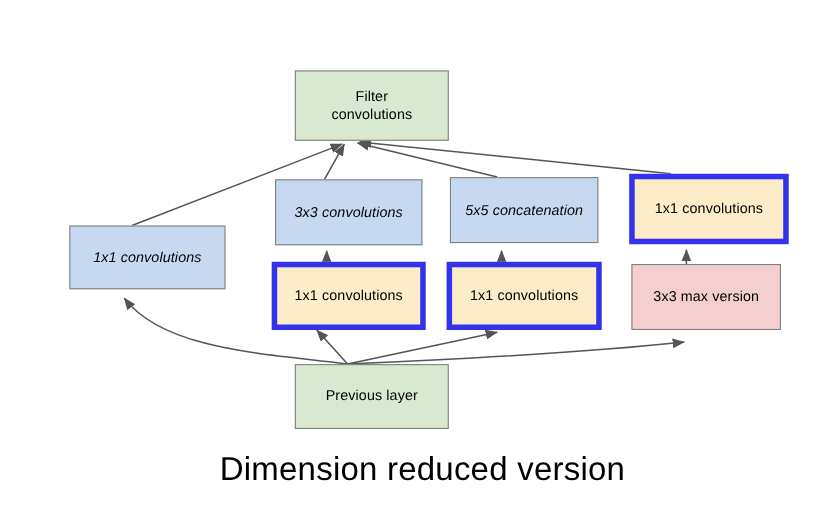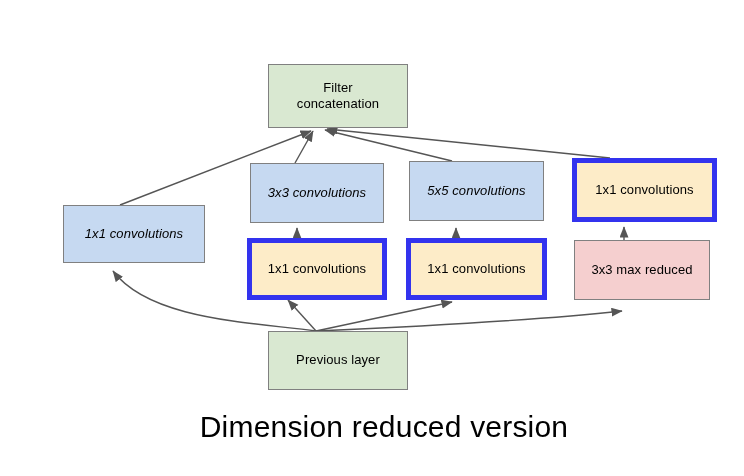--- a/index.html
+++ b/index.html
@@ -84,50 +84,50 @@
 
     <path d="M120,205 L311,131" fill="none" stroke="#555555" stroke-width="1.4" marker-end="url(#arrowhead)"></path>
     <path d="M295,163 L313,131" fill="none" stroke="#555555" stroke-width="1.4" marker-end="url(#arrowhead)"></path>
     <path d="M452,161 L325,130" fill="none" stroke="#555555" stroke-width="1.4" marker-end="url(#arrowhead)"></path>
     <path d="M610,158 L327,129" fill="none" stroke="#555555" stroke-width="1.4" marker-end="url(#arrowhead)"></path>
   </svg>
 
   <div class="node node-plain green" style="left:248px; top:64px; width:140px; height:64px;">
     <div>
       <span>Filter</span><br>
-      <span>concatenation</span>
+      <span>convolutions</span>
     </div>
   </div>
 
   <div class="node node-plain blue" style="left:230px; top:163px; width:134px; height:60px;">
     <span>3x3 convolutions</span>
   </div>
 
   <div class="node node-plain blue" style="left:389px; top:161px; width:135px; height:60px;">
-    <span>5x5 convolutions</span>
+    <span>5x5 concatenation</span>
   </div>
 
   <div class="node node-hl yellow" style="left:552px; top:158px; width:145px; height:64px;">
     <span>1x1 convolutions</span>
   </div>
 
   <div class="node node-plain blue" style="left:43px; top:205px; width:142px; height:58px;">
     <span>1x1 convolutions</span>
   </div>
 
   <div class="node node-hl yellow" style="left:227px; top:238px; width:140px; height:62px;">
     <span>1x1 convolutions</span>
   </div>
 
   <div class="node node-hl yellow" style="left:386px; top:238px; width:141px; height:62px;">
     <span>1x1 convolutions</span>
   </div>
 
   <div class="node node-plain pink" style="left:554px; top:240px; width:136px; height:60px;">
-    <span>3x3 max reduced</span>
+    <span>3x3 max version</span>
   </div>
 
   <div class="node node-plain green" style="left:248px; top:331px; width:140px; height:59px;">
     <span>Previous layer</span>
   </div>
 
   <div id="caption">Dimension reduced version</div>
 
 </div>
 

